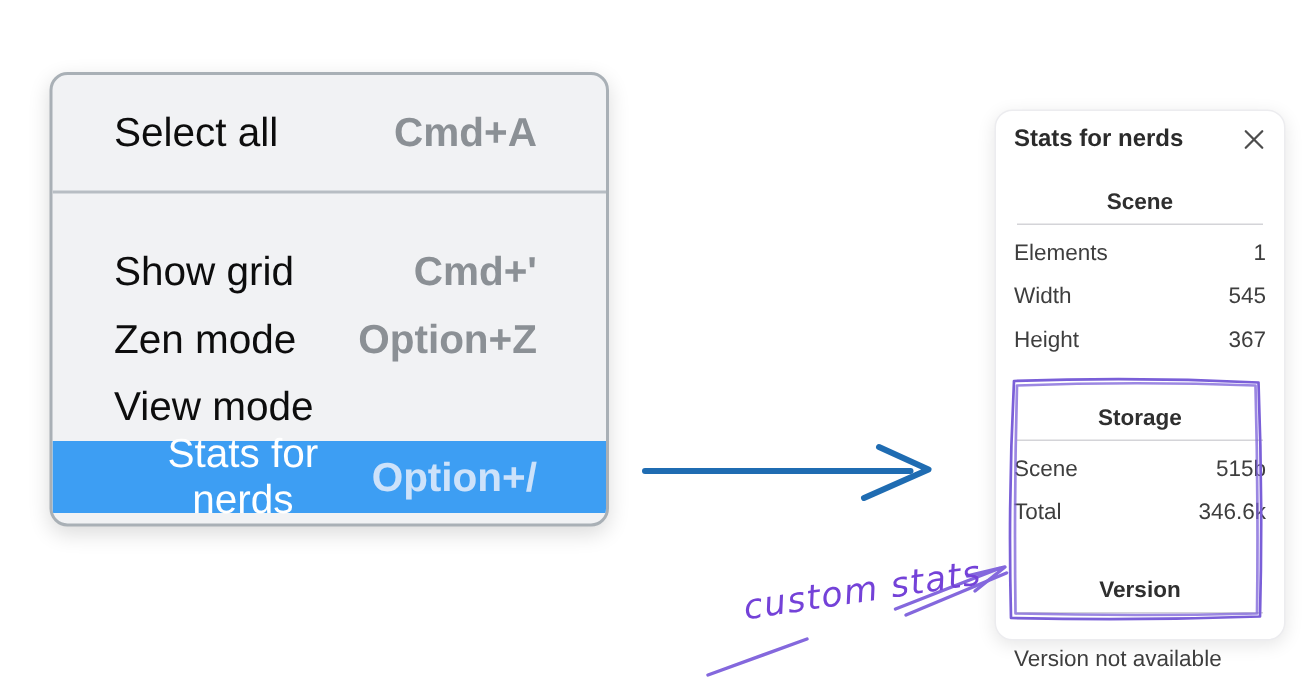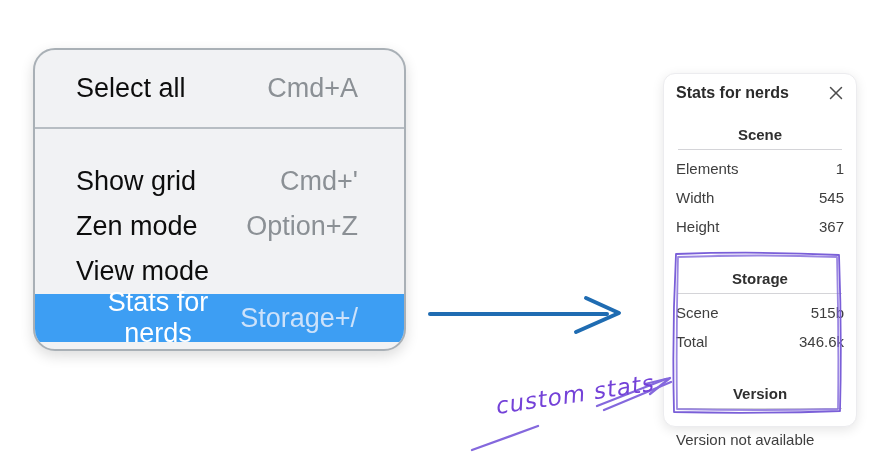--- a/index.html
+++ b/index.html
@@ -5,29 +5,29 @@
   html,body { margin:0; padding:0; background:#ffffff; }
   .stage {
     position:relative; width:873px; height:461px; overflow:hidden;
     background:#ffffff; font-family:"Liberation Sans", sans-serif;
   }
 
   
   .menu {
     position:absolute; left:33px; top:48px; width:373px; height:303px;
     box-sizing:border-box; background:#f1f2f4;
-    border:2px solid #a9b0b6; border-radius:22px;
+    border:2px solid #a9b0b6; border-radius:12px;
     box-shadow:0 5px 14px rgba(0,0,0,0.14);
     overflow:hidden; display:flex; flex-direction:column;
   }
   .menu-row {
     display:flex; justify-content:space-between; align-items:center;
     padding:0 46px 0 41px; font-size:27px; color:#0d0d0d; flex:none;
   }
-  .menu-row .mi-shortcut { color:#8b9095; }
+  .menu-row .mi-shortcut { color:#8b9095;font-weight:bold; }
   .menu-row.top { height:77px; }
   .menu-divider { height:0; border-top:2px solid #b7bdc3; flex:none; }
   .menu-group { padding-top:30px; display:flex; flex-direction:column;text-align:center; }
   .menu-row.reg { height:45px; }
   .menu-row.selected { height:48px; background:#3d9ef3; color:#ffffff; }
   .menu-row.selected .mi-shortcut { color:#cde2fa; }
 
   
   .panel {
     position:absolute; left:663px; top:73px; width:194px; height:354px;
@@ -75,21 +75,21 @@
       </div>
       <div class="menu-row reg">
         <span class="mi-label">Zen mode</span>
         <span class="mi-shortcut">Option+Z</span>
       </div>
       <div class="menu-row reg">
         <span class="mi-label">View mode</span>
       </div>
       <div class="menu-row selected">
         <span class="mi-label">Stats for nerds</span>
-        <span class="mi-shortcut">Storage+/</span>
+        <span class="mi-shortcut">Option+/</span>
       </div>
     </div>
   </div>
 
   <div class="panel">
     <div class="panel-header">
       <span class="panel-title">Stats for nerds</span>
       <span class="panel-close">
         <svg width="14" height="14" viewBox="0 0 14 14">
           <line x1="1.5" y1="1.5" x2="12.5" y2="12.5" stroke="#4d4d4d" stroke-width="1.5" stroke-linecap="round"></line>

